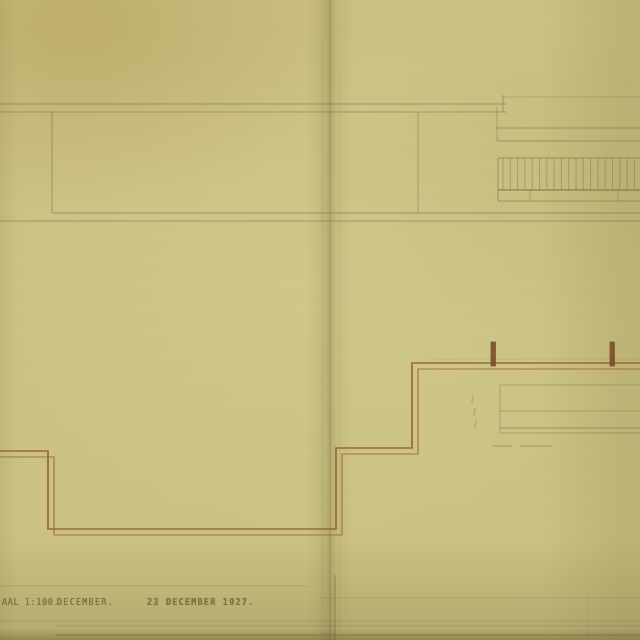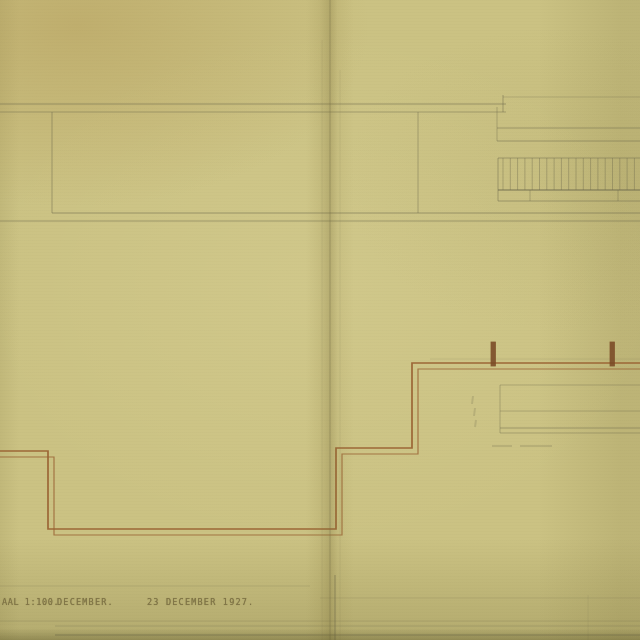--- a/index.html
+++ b/index.html
@@ -27,21 +27,21 @@
   svg.canvas{position:absolute;top:0;left:0;width:640px;height:640px;}
   .caption{
     position:absolute;top:597px;left:0;width:640px;height:16px;
     color:#776b3f;font-size:8.5px;letter-spacing:0.6px;
     text-shadow:0 0 0.8px rgba(105,95,55,0.9);
     opacity:0.85;
   }
   .caption span{position:absolute;top:0;white-space:nowrap;}
   .cap-scale{left:2px;}
   .cap-place{left:57px;letter-spacing:1.2px;}
-  .cap-date{left:147px;letter-spacing:1.2px;}
+  .cap-date{left:147px;letter-spacing:1.2px;font-weight:bold;}
   .bottom-edge{
     position:absolute;left:0;bottom:0;width:640px;height:12px;
     background:linear-gradient(180deg, transparent, rgba(90,85,40,0.40));
     pointer-events:none;
   }
 </style>
 </head>
 <body>
 
 <div class="sheet">

